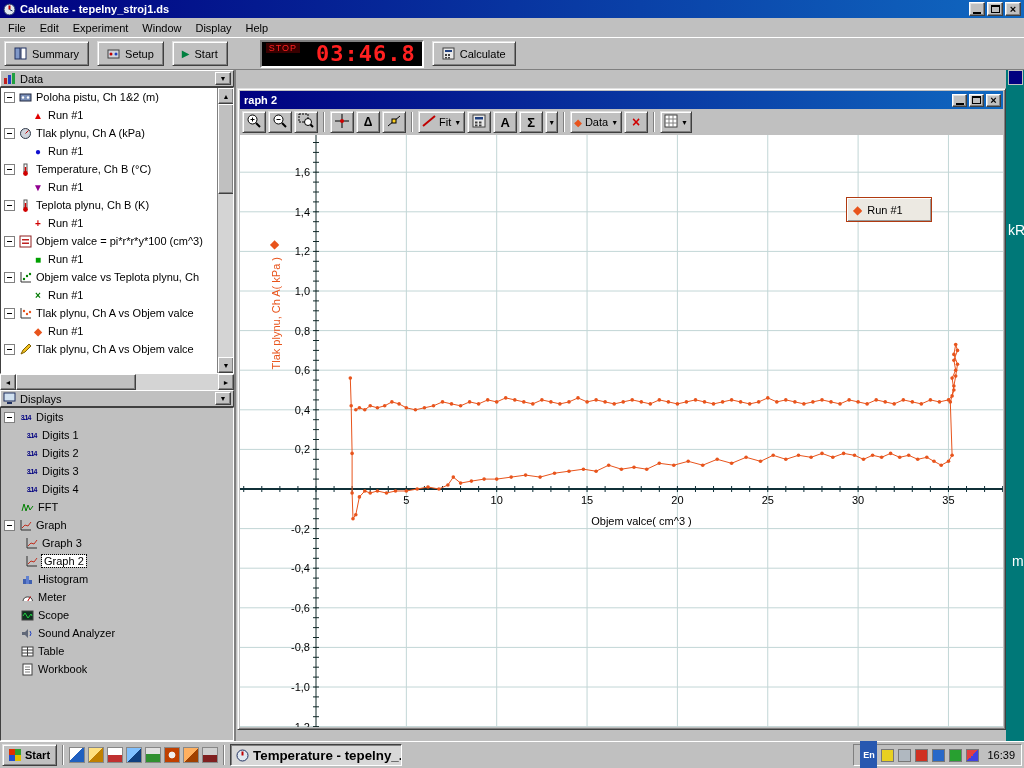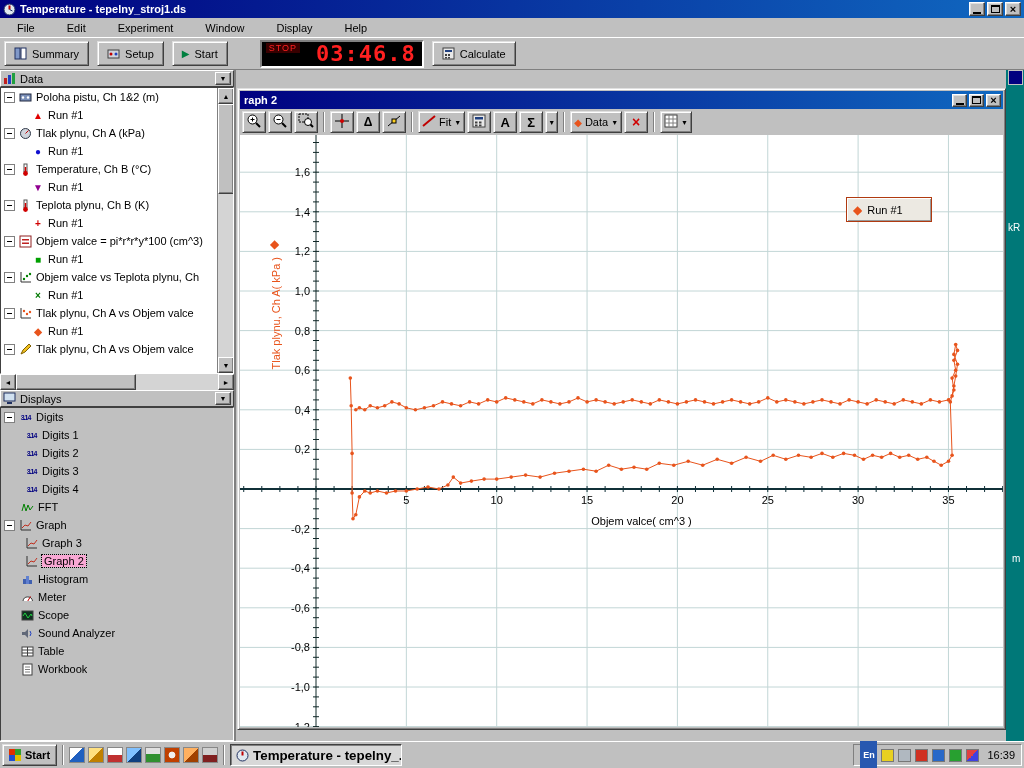--- a/index.html
+++ b/index.html
@@ -9,21 +9,21 @@
 
   
   .titlebar{height:18px;flex:none;background:linear-gradient(90deg,#000080,#1068c0);display:flex;align-items:center;padding:0 3px;color:#fff}
   .titlebar .ttext{font-weight:bold;flex:1;margin-left:4px;white-space:nowrap}
   .wbtn{width:16px;height:14px;margin-left:2px;background:#c0c0c0;border:1px solid;border-color:#fff #404040 #404040 #fff;box-shadow:inset -1px -1px 0 #808080,inset 1px 1px 0 #dfdfdf;display:flex;align-items:center;justify-content:center;flex:none;font-size:10px;line-height:10px;color:#000;padding:0}
   .g-min{width:8px;height:2px;background:#000;margin-top:7px}
   .g-max{width:9px;height:8px;border:1px solid #000;border-top-width:2px}
   .g-x{font-weight:bold;font-size:11px}
 
   .menubar{height:19px;flex:none;display:flex;align-items:center;background:#c0c0c0;padding-left:1px}
-  .menuitem{padding:2px 16px;cursor:default}
+  .menuitem{padding:2px 7px;cursor:default}
 
   .toolbar{height:33px;flex:none;display:flex;align-items:center;background:#c0c0c0;border-top:1px solid #fff;border-bottom:1px solid #808080;padding:0 4px;gap:8px}
   .tbtn{height:25px;display:flex;align-items:center;gap:5px;padding:0 9px;background:#c0c0c0;border:1px solid;border-color:#dfdfdf #404040 #404040 #dfdfdf;box-shadow:inset 1px 1px 0 #fff,inset -1px -1px 0 #808080;font-size:11px}
   .lcd{width:164px;height:28px;background:#000;border:2px solid;border-color:#808080 #fff #fff #808080;position:relative;display:flex;align-items:center;justify-content:flex-end;padding:0 6px;margin-left:24px;flex:none}
   .lcd .stop{position:absolute;left:4px;top:1px;color:#ff2020;background:#380000;font-size:9px;font-weight:normal;padding:0 3px;letter-spacing:1px}
   .lcd .digits{font-family:"DejaVu Sans Mono",monospace;font-weight:bold;font-size:22px;color:#ff2020;letter-spacing:1px}
 
   
   .main{flex:1;min-height:0;display:flex}
   .left{width:236px;flex:none;background:#c0c0c0;border-right:2px solid #808080;display:flex;flex-direction:column}
@@ -34,39 +34,39 @@
 
   .datatree{height:287px;flex:none;background:#fff;border:1px solid;border-color:#404040 #fff #fff #404040;display:flex;overflow:hidden}
   .rows{flex:1;overflow:hidden}
   .trow{height:18px;display:flex;align-items:center;white-space:nowrap;overflow:hidden;padding-left:3px}
   .trow .box{width:11px;height:11px;border:1px solid #808080;background:#fff;position:relative;flex:none;margin-right:4px}
   .trow .box::before{content:"";position:absolute;left:2px;right:2px;top:4px;height:1px;background:#000}
   .ticon{width:13px;height:13px;flex:none;margin-right:4px;display:inline-flex;align-items:center;justify-content:center}
   .runrow{padding-left:30px}
   .run-marker{width:14px;flex:none;text-align:center;font-weight:bold;font-size:10px;margin-right:3px}
   .tlabel{overflow:hidden;text-overflow:clip;white-space:nowrap}
-  .sel{background:#f9a8d4;outline:1px dotted #000;padding:0 2px}
+  .sel{background:#ffffff;outline:1px dotted #000;padding:0 2px}
 
   .vsb{width:16px;flex:none;background:#d4d4d4;border-left:1px solid #808080;display:flex;flex-direction:column}
   .sbtn{width:16px;height:16px;background:#c0c0c0;border:1px solid;border-color:#fff #404040 #404040 #fff;box-shadow:inset -1px -1px 0 #808080;display:flex;align-items:center;justify-content:center;flex:none;font-size:7px;padding:0}
   .vtrack{flex:1;position:relative}
   .vthumb{position:absolute;left:0;top:0;width:16px;height:90px;background:#c0c0c0;border:1px solid;border-color:#fff #404040 #404040 #fff;box-shadow:inset -1px -1px 0 #808080}
   .hscroll{height:16px;flex:none;display:flex;background:#d4d4d4}
   .htrack{flex:1;position:relative}
   .hthumb{position:absolute;top:0;left:0;height:16px;width:120px;background:#c0c0c0;border:1px solid;border-color:#fff #404040 #404040 #fff;box-shadow:inset -1px -1px 0 #808080}
 
   .displays{flex:1;background:#c0c0c0;border:1px solid;border-color:#404040 #fff #fff #404040;overflow:hidden}
   .lvl0n{padding-left:20px}
   .lvl1{padding-left:24px}
   .digits-ic{font-size:7px;color:#000080;font-weight:bold;letter-spacing:-1px}
 
   
   .mdi{flex:1;position:relative;background:#c0c0c0;min-width:0;overflow:hidden}
   .desktop-strip{position:absolute;left:770px;right:0;top:0;bottom:0;background:#007878}
-  .frag{position:absolute;color:#fff;font-size:10px}
+  .frag{position:absolute;color:#fff;font-size:14px}
   .wfrag{position:absolute;left:2px;top:0;width:15px;height:15px;background:#000080;border:1px solid #c0c0c0}
 
   .gwin{position:absolute;left:1px;top:18px;width:769px;height:642px;background:#c0c0c0;border:1px solid;border-color:#dfdfdf #404040 #404040 #dfdfdf;box-shadow:inset 1px 1px 0 #fff,inset -1px -1px 0 #808080;padding:2px;display:flex;flex-direction:column}
   .gtitle{height:18px;flex:none;background:linear-gradient(90deg,#000080,#1068c0);display:flex;align-items:center;color:#fff;padding:0 2px}
   .gtitle .gtext{font-weight:bold;flex:1;margin-left:2px}
   .gtitle .wbtn{width:15px;height:13px}
   .gtoolbar{height:26px;flex:none;display:flex;align-items:center;background:#c0c0c0;padding:1px 2px;gap:2px}
   .gbtn{height:22px;min-width:24px;display:flex;align-items:center;justify-content:center;gap:3px;background:#c0c0c0;border:1px solid;border-color:#dfdfdf #404040 #404040 #dfdfdf;box-shadow:inset 1px 1px 0 #fff,inset -1px -1px 0 #808080;padding:0 3px;font-size:11px}
   .gsep{width:2px;height:20px;border-left:1px solid #808080;border-right:1px solid #fff;margin:0 3px;flex:none}
   .redx{color:#d00000;font-weight:bold;font-size:14px;line-height:14px}
@@ -110,21 +110,21 @@
 <div class="app">
 
   <div class="titlebar">
     <span class="phicon">
       <svg width="13" height="13">
           <circle cx="6.5" cy="6.5" r="5.5" fill="#e0e8f0" stroke="#203060"></circle>
           <line x1="6.5" y1="6.5" x2="6.5" y2="2.5" stroke="#c00000" stroke-width="2"></line>
           <line x1="6.5" y1="6.5" x2="9.5" y2="8" stroke="#203060"></line>
         </svg>
     </span>
-    <span class="ttext">Temperature - tepelny_stroj1.ds</span>
+    <span class="ttext">Calculate - tepelny_stroj1.ds</span>
     <button class="wbtn">
         <span class="g-min"></span>
       </button>
     <button class="wbtn">
         <span class="g-max"></span>
       </button>
     <button class="wbtn">
         <span class="g-x">×</span>
       </button>
   </div>

